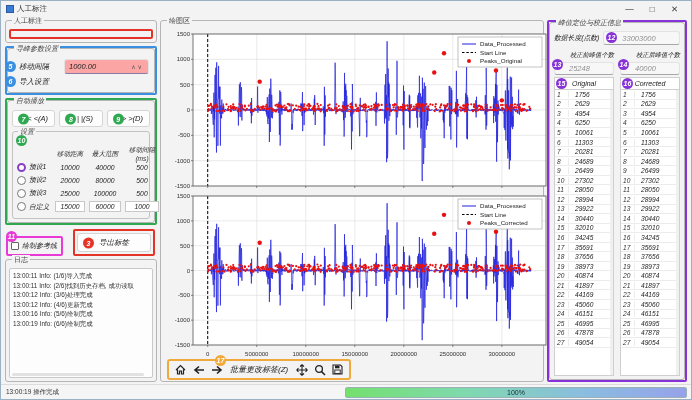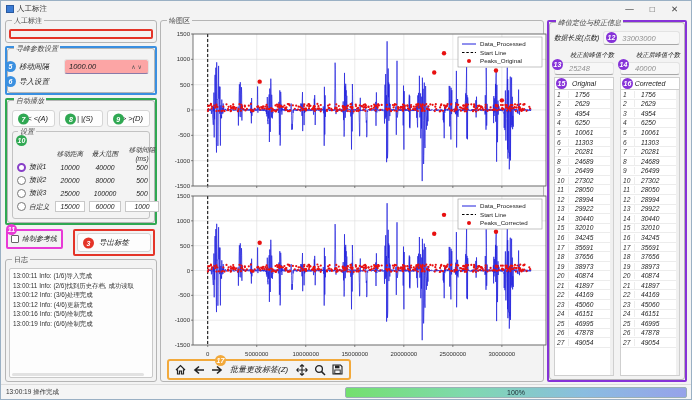--- a/index.html
+++ b/index.html
@@ -55,21 +55,21 @@
   .settings-gb .gb-label { position:absolute; top:-5px; left:5px; background:#f3f3f3; padding:0 2px; font-size:7px; color:#444; }
   .settings-gb .badge.abs { left:3px; top:3px; }
   .st-grid { display:grid; grid-template-columns:38px 34px 36px 38px; font-size:6.8px; align-items:center; row-gap:3px; margin-top:6px; }
   .st-grid .hdr { color:#333; text-align:center; font-size:6.6px; }
   .st-grid .rowlabel { display:flex; align-items:center; gap:3px; padding-left:2px; }
   .radio { width:9px; height:9px; border-radius:50%; border:1px solid #777; background:#fff; flex:none; }
   .radio.sel { border:2.5px solid #8840c8; }
   .st-grid .cellv { text-align:center; color:#222; }
   .st-grid .cell-input { border:1px solid #c8c8c8; background:#fff; height:11px; display:flex; align-items:center; justify-content:center; margin:0 2px; }
   
-  .ce-row { display:flex; align-items:flex-start; gap:10px; margin:1px 0 0 1px; }
+  .ce-row { display:flex; align-items:flex-end; gap:10px; margin:1px 0 0 1px; }
   .check-wrap { padding:3px 4px 3px 3px; display:flex; align-items:center; gap:3px; position:relative; }
   .check-wrap .badge.abs { left:-2px; top:-7px; }
   .checkbox { width:8px; height:8px; border:1px solid #666; background:#fff; border-radius:1px; flex:none; }
   .check-label { font-size:7px; color:#222; }
   .export-wrap { flex:1; padding:2px; margin-right:2px; }
   .export-btn { height:19px; width:100%; }
   
   .log-gb { flex:1; display:flex; flex-direction:column; }
   .log-box { flex:1; background:#fdfdfd; border:1px solid #c9c9c9; border-radius:2px; padding:2px 3px; overflow:hidden; position:relative; }
   .log-line { font-size:6.4px; color:#333; line-height:9.5px; white-space:nowrap; }

